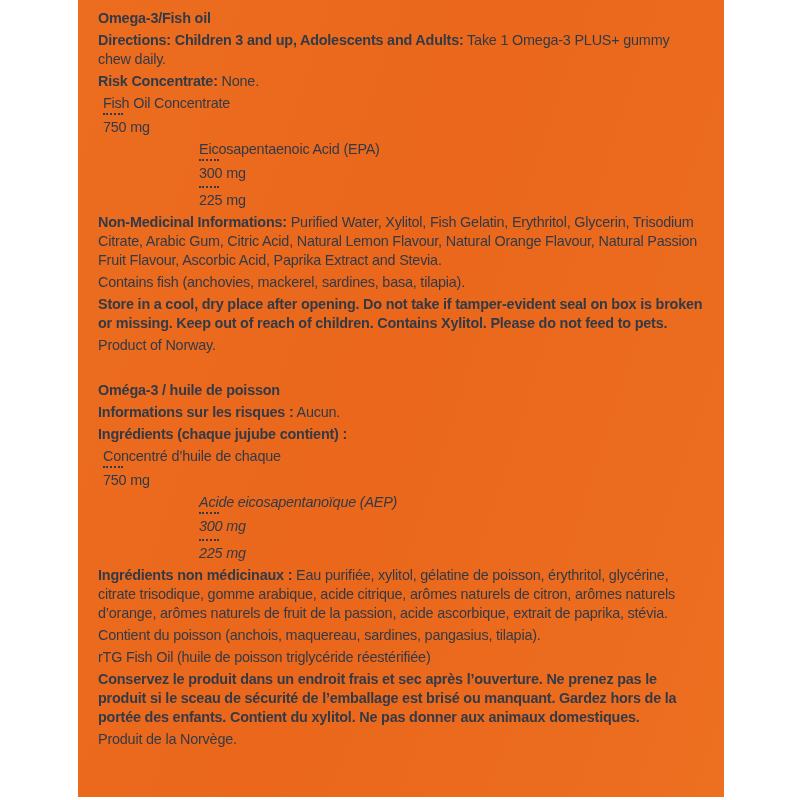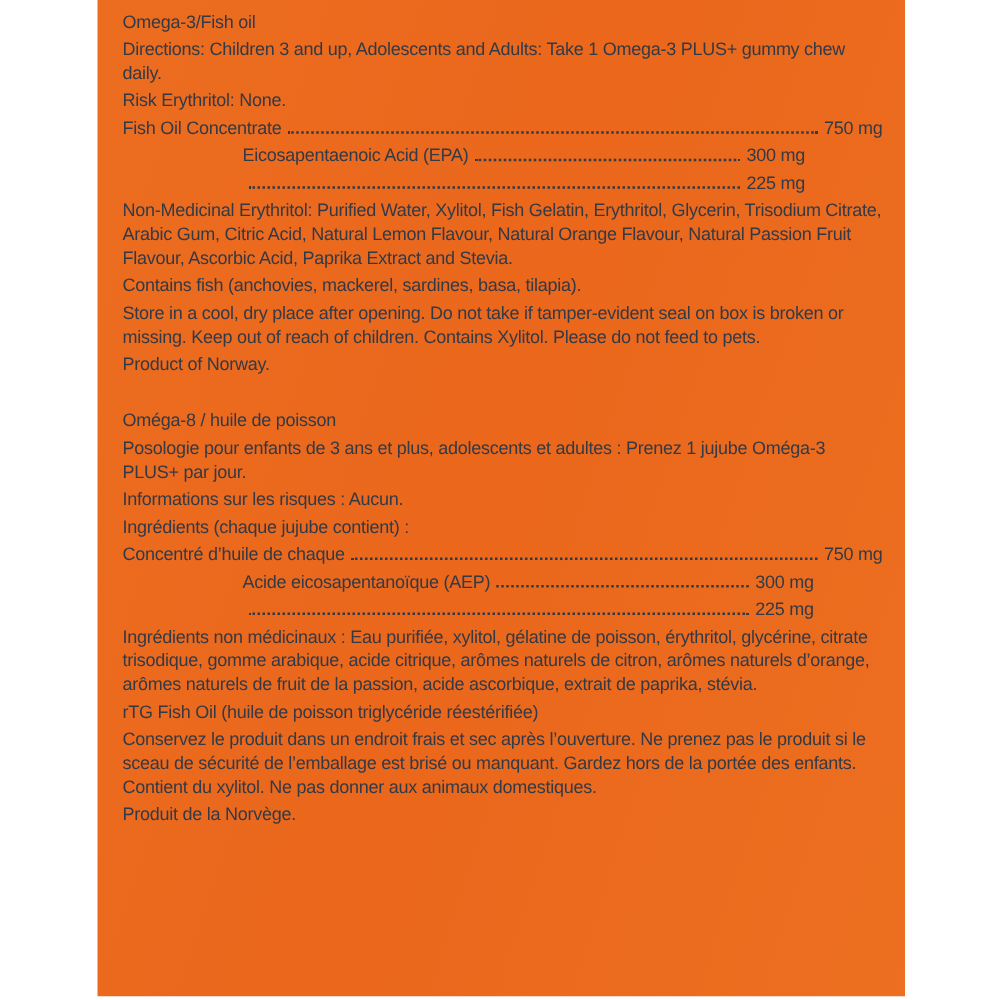--- a/index.html
+++ b/index.html
@@ -25,85 +25,84 @@
     height: 797px;
     background: linear-gradient(108deg, #EC6D20 0%, #EA671C 48%, #ED6F20 100%);
     box-sizing: border-box;
     padding: 9px 18px 0 20px;
     color: #333A46;
     font-size: 14.4px;
     line-height: 19px;
     letter-spacing: -0.2px;
   }
   .label-panel p { margin: 0 0 3px 0; }
-  .b { font-weight: normal; }
+  .b { font-weight: bold; }
   .section-fr { margin-top: 26px; }
   .row {
     display: flex;
     align-items: baseline;
     margin-bottom: 3px;
     white-space: nowrap;
+    flex-direction: column;
   }
   .row .leader {
     flex: 1 1 auto;
     border-bottom: 2px dotted #333A46;
     margin: 0 5px 3px 5px;
     min-width: 20px;
   }
   .row.indent { padding-left: 96px; }
   .row.indent-en { padding-right: 62px; }
-  .row.indent-fr { padding-right: 55px; }
+  .row.indent-fr { padding-right: 55px; font-style: italic; }
 </style>
 </head>
 <body>
 
 <div class="page">
   <div class="label-panel">
 
     <section>
       <p class="b">Omega-3/Fish oil</p>
 
       <p><span class="b">Directions: Children 3 and up, Adolescents and Adults:</span>
         <span>Take 1 Omega-3 PLUS+ gummy chew daily.</span></p>
 
-      <p><span class="b">Risk Erythritol:</span>
+      <p><span class="b">Risk Concentrate:</span>
         <span>None.</span></p>
 
 
       <div class="row">
         <span>Fish Oil Concentrate</span>
         <span class="leader"></span>
         <span>750 mg</span>
       </div>
       <div class="row indent indent-en">
         <span>Eicosapentaenoic Acid (EPA)</span>
         <span class="leader"></span>
         <span>300 mg</span>
       </div>
       <div class="row indent indent-en">
         <span class="leader"></span>
         <span>225 mg</span>
       </div>
 
-      <p><span class="b">Non-Medicinal Erythritol:</span>
+      <p><span class="b">Non-Medicinal Informations:</span>
         <span>Purified Water, Xylitol, Fish Gelatin, Erythritol, Glycerin, Trisodium Citrate, Arabic Gum, Citric Acid, Natural Lemon Flavour, Natural Orange Flavour, Natural Passion Fruit Flavour, Ascorbic Acid, Paprika Extract and Stevia.</span></p>
 
       <p>Contains fish (anchovies, mackerel, sardines, basa, tilapia).</p>
 
 
       <p class="b">Store in a cool, dry place after opening. Do not take if tamper-evident seal on box is broken or missing. Keep out of reach of children. Contains Xylitol. Please do not feed to pets.</p>
 
       <p>Product of Norway.</p>
     </section>
 
     <section class="section-fr">
-      <p class="b">Oméga-8 / huile de poisson</p>
+      <p class="b">Oméga-3 / huile de poisson</p>
 
-      <p><span class="b">Posologie pour enfants de 3 ans et plus, adolescents et adultes :</span>
-        <span>Prenez 1 jujube Oméga-3 PLUS+ par jour.</span></p>
 
       <p><span class="b">Informations sur les risques :</span>
         <span>Aucun.</span></p>
 
       <p class="b">Ingrédients (chaque jujube contient) :</p>
 
       <div class="row">
         <span>Concentré d’huile de chaque</span>
         <span class="leader"></span>
         <span>750 mg</span>
@@ -114,20 +113,21 @@
         <span>300 mg</span>
       </div>
       <div class="row indent indent-fr">
         <span class="leader"></span>
         <span>225 mg</span>
       </div>
 
       <p><span class="b">Ingrédients non médicinaux :</span>
         <span>Eau purifiée, xylitol, gélatine de poisson, érythritol, glycérine, citrate trisodique, gomme arabique, acide citrique, arômes naturels de citron, arômes naturels d’orange, arômes naturels de fruit de la passion, acide ascorbique, extrait de paprika, stévia.</span></p>
 
+      <p>Contient du poisson (anchois, maquereau, sardines, pangasius, tilapia).</p>
 
       <p>rTG Fish Oil (huile de poisson triglycéride réestérifiée)</p>
 
       <p class="b">Conservez le produit dans un endroit frais et sec après l’ouverture. Ne prenez pas le produit si le sceau de sécurité de l’emballage est brisé ou manquant. Gardez hors de la portée des enfants. Contient du xylitol. Ne pas donner aux animaux domestiques.</p>
 
       <p>Produit de la Norvège.</p>
     </section>
 
   </div>
 </div>

